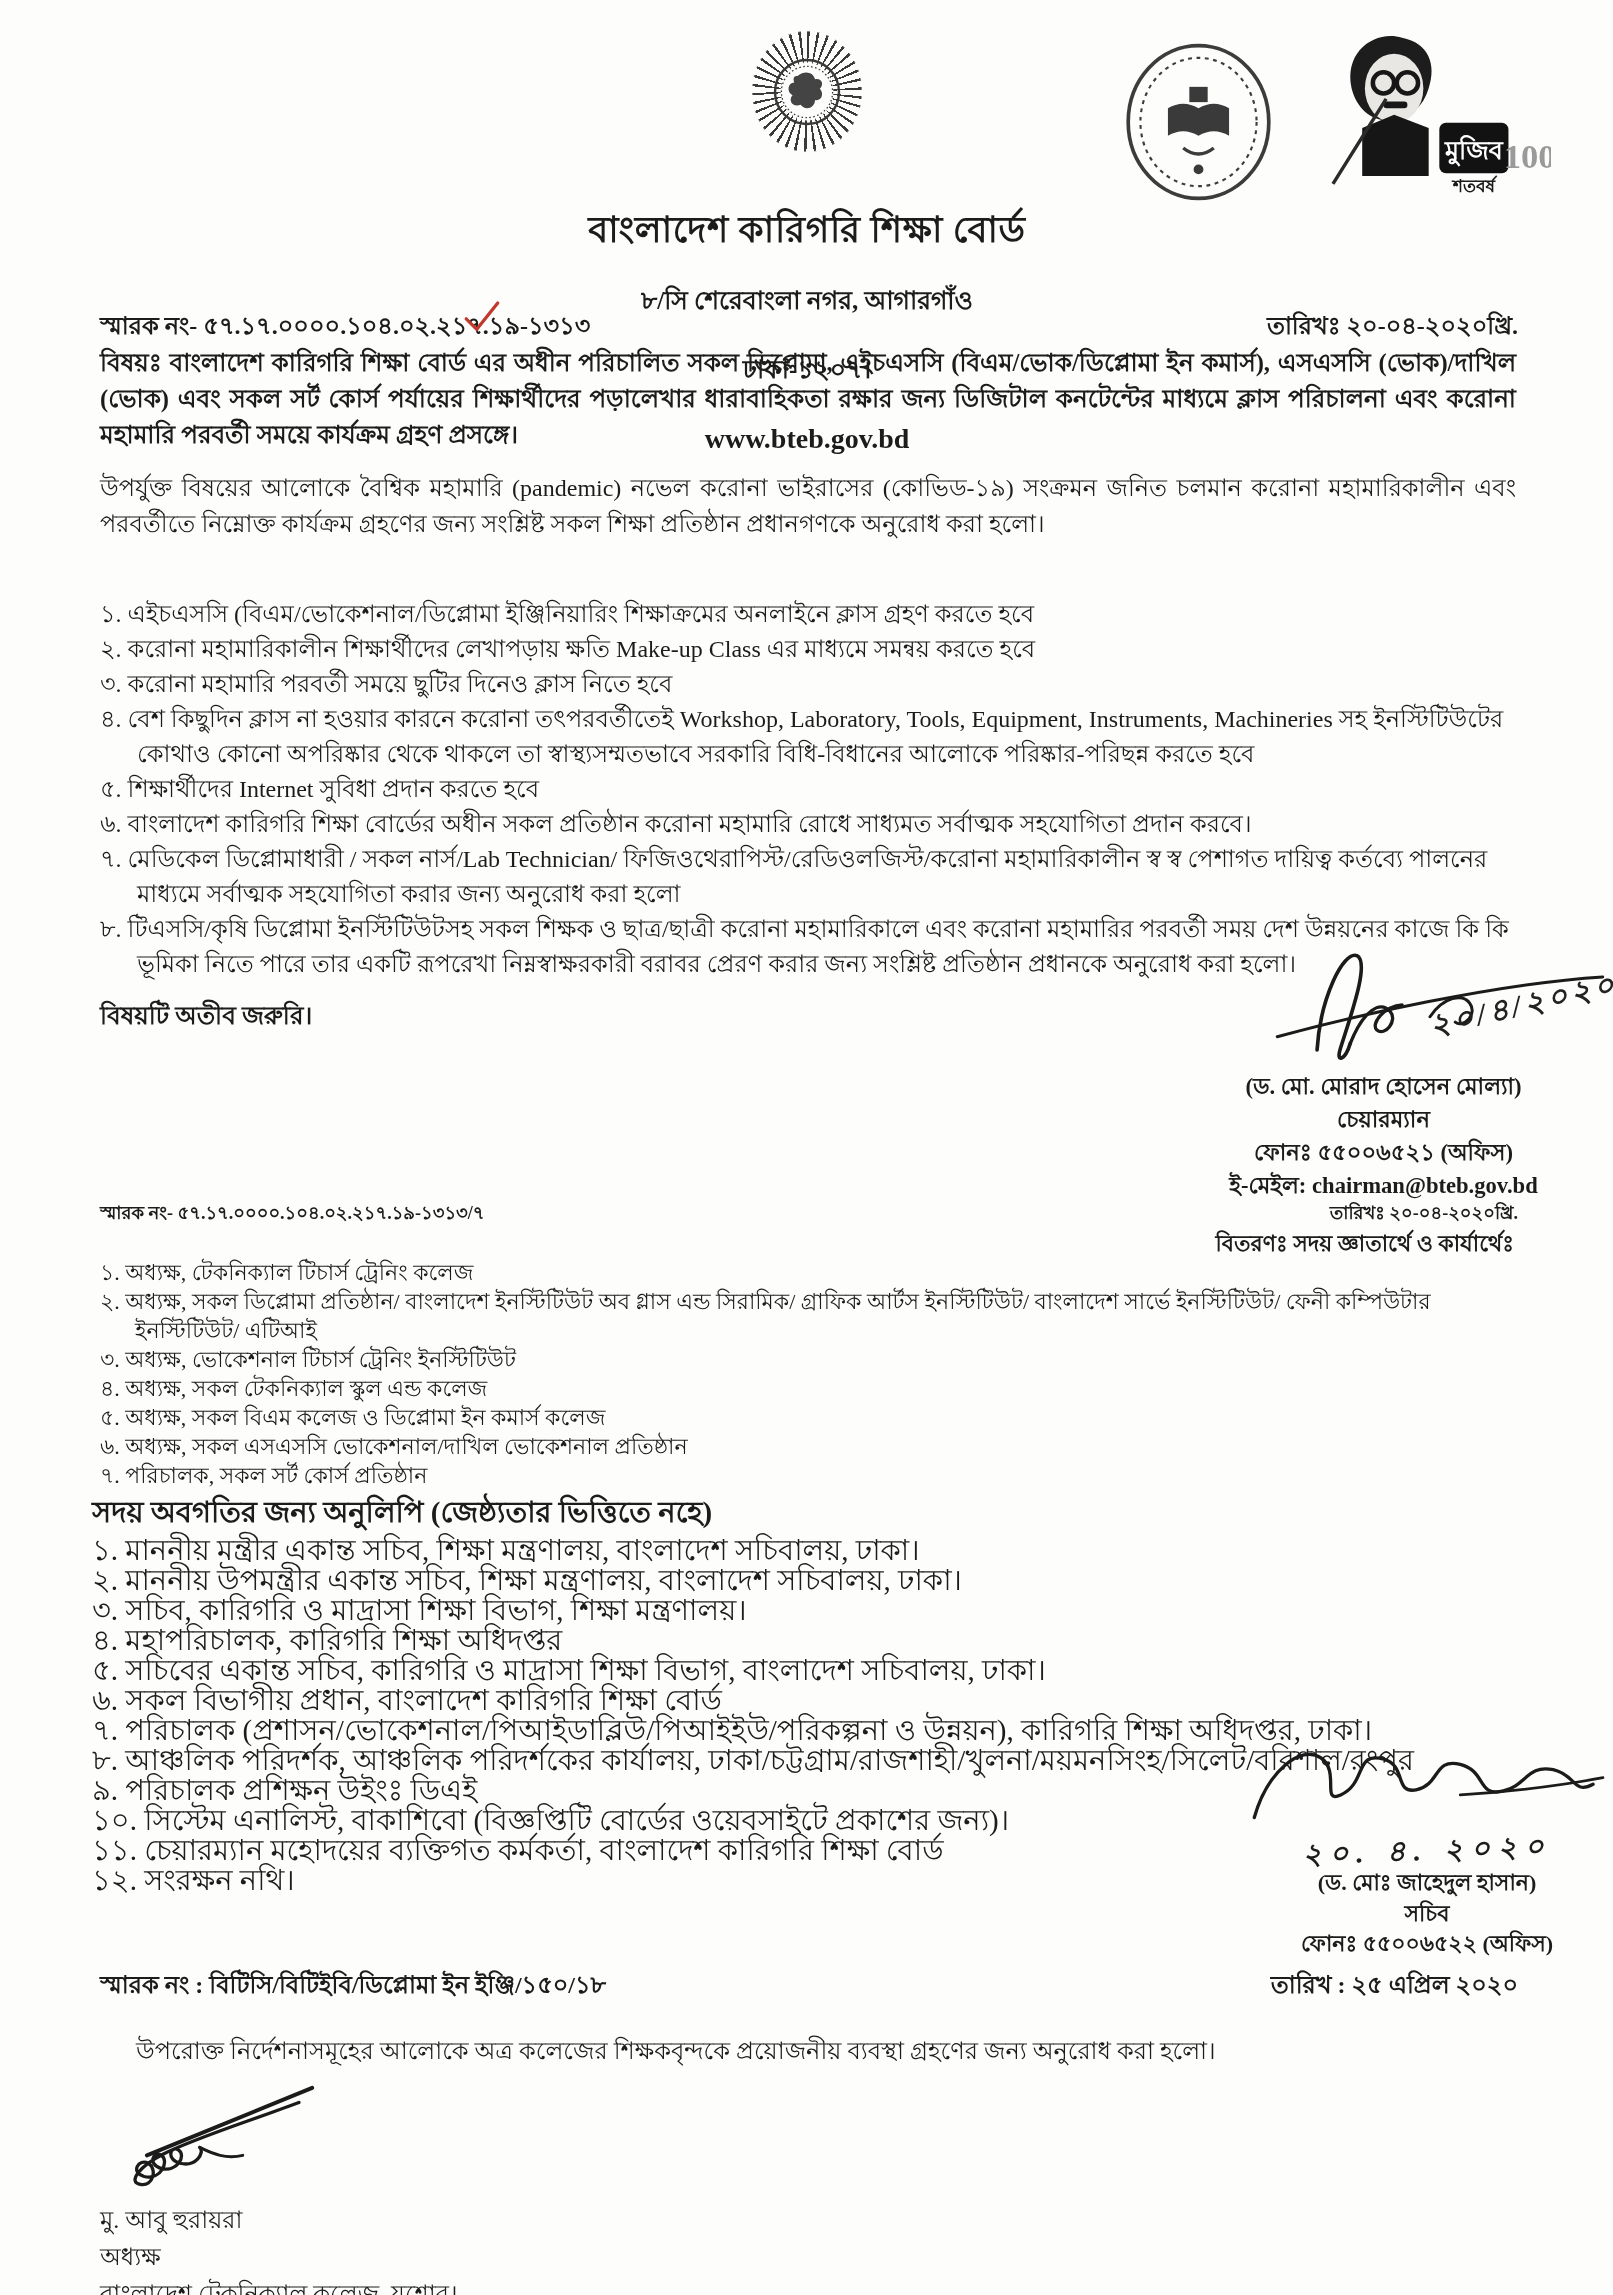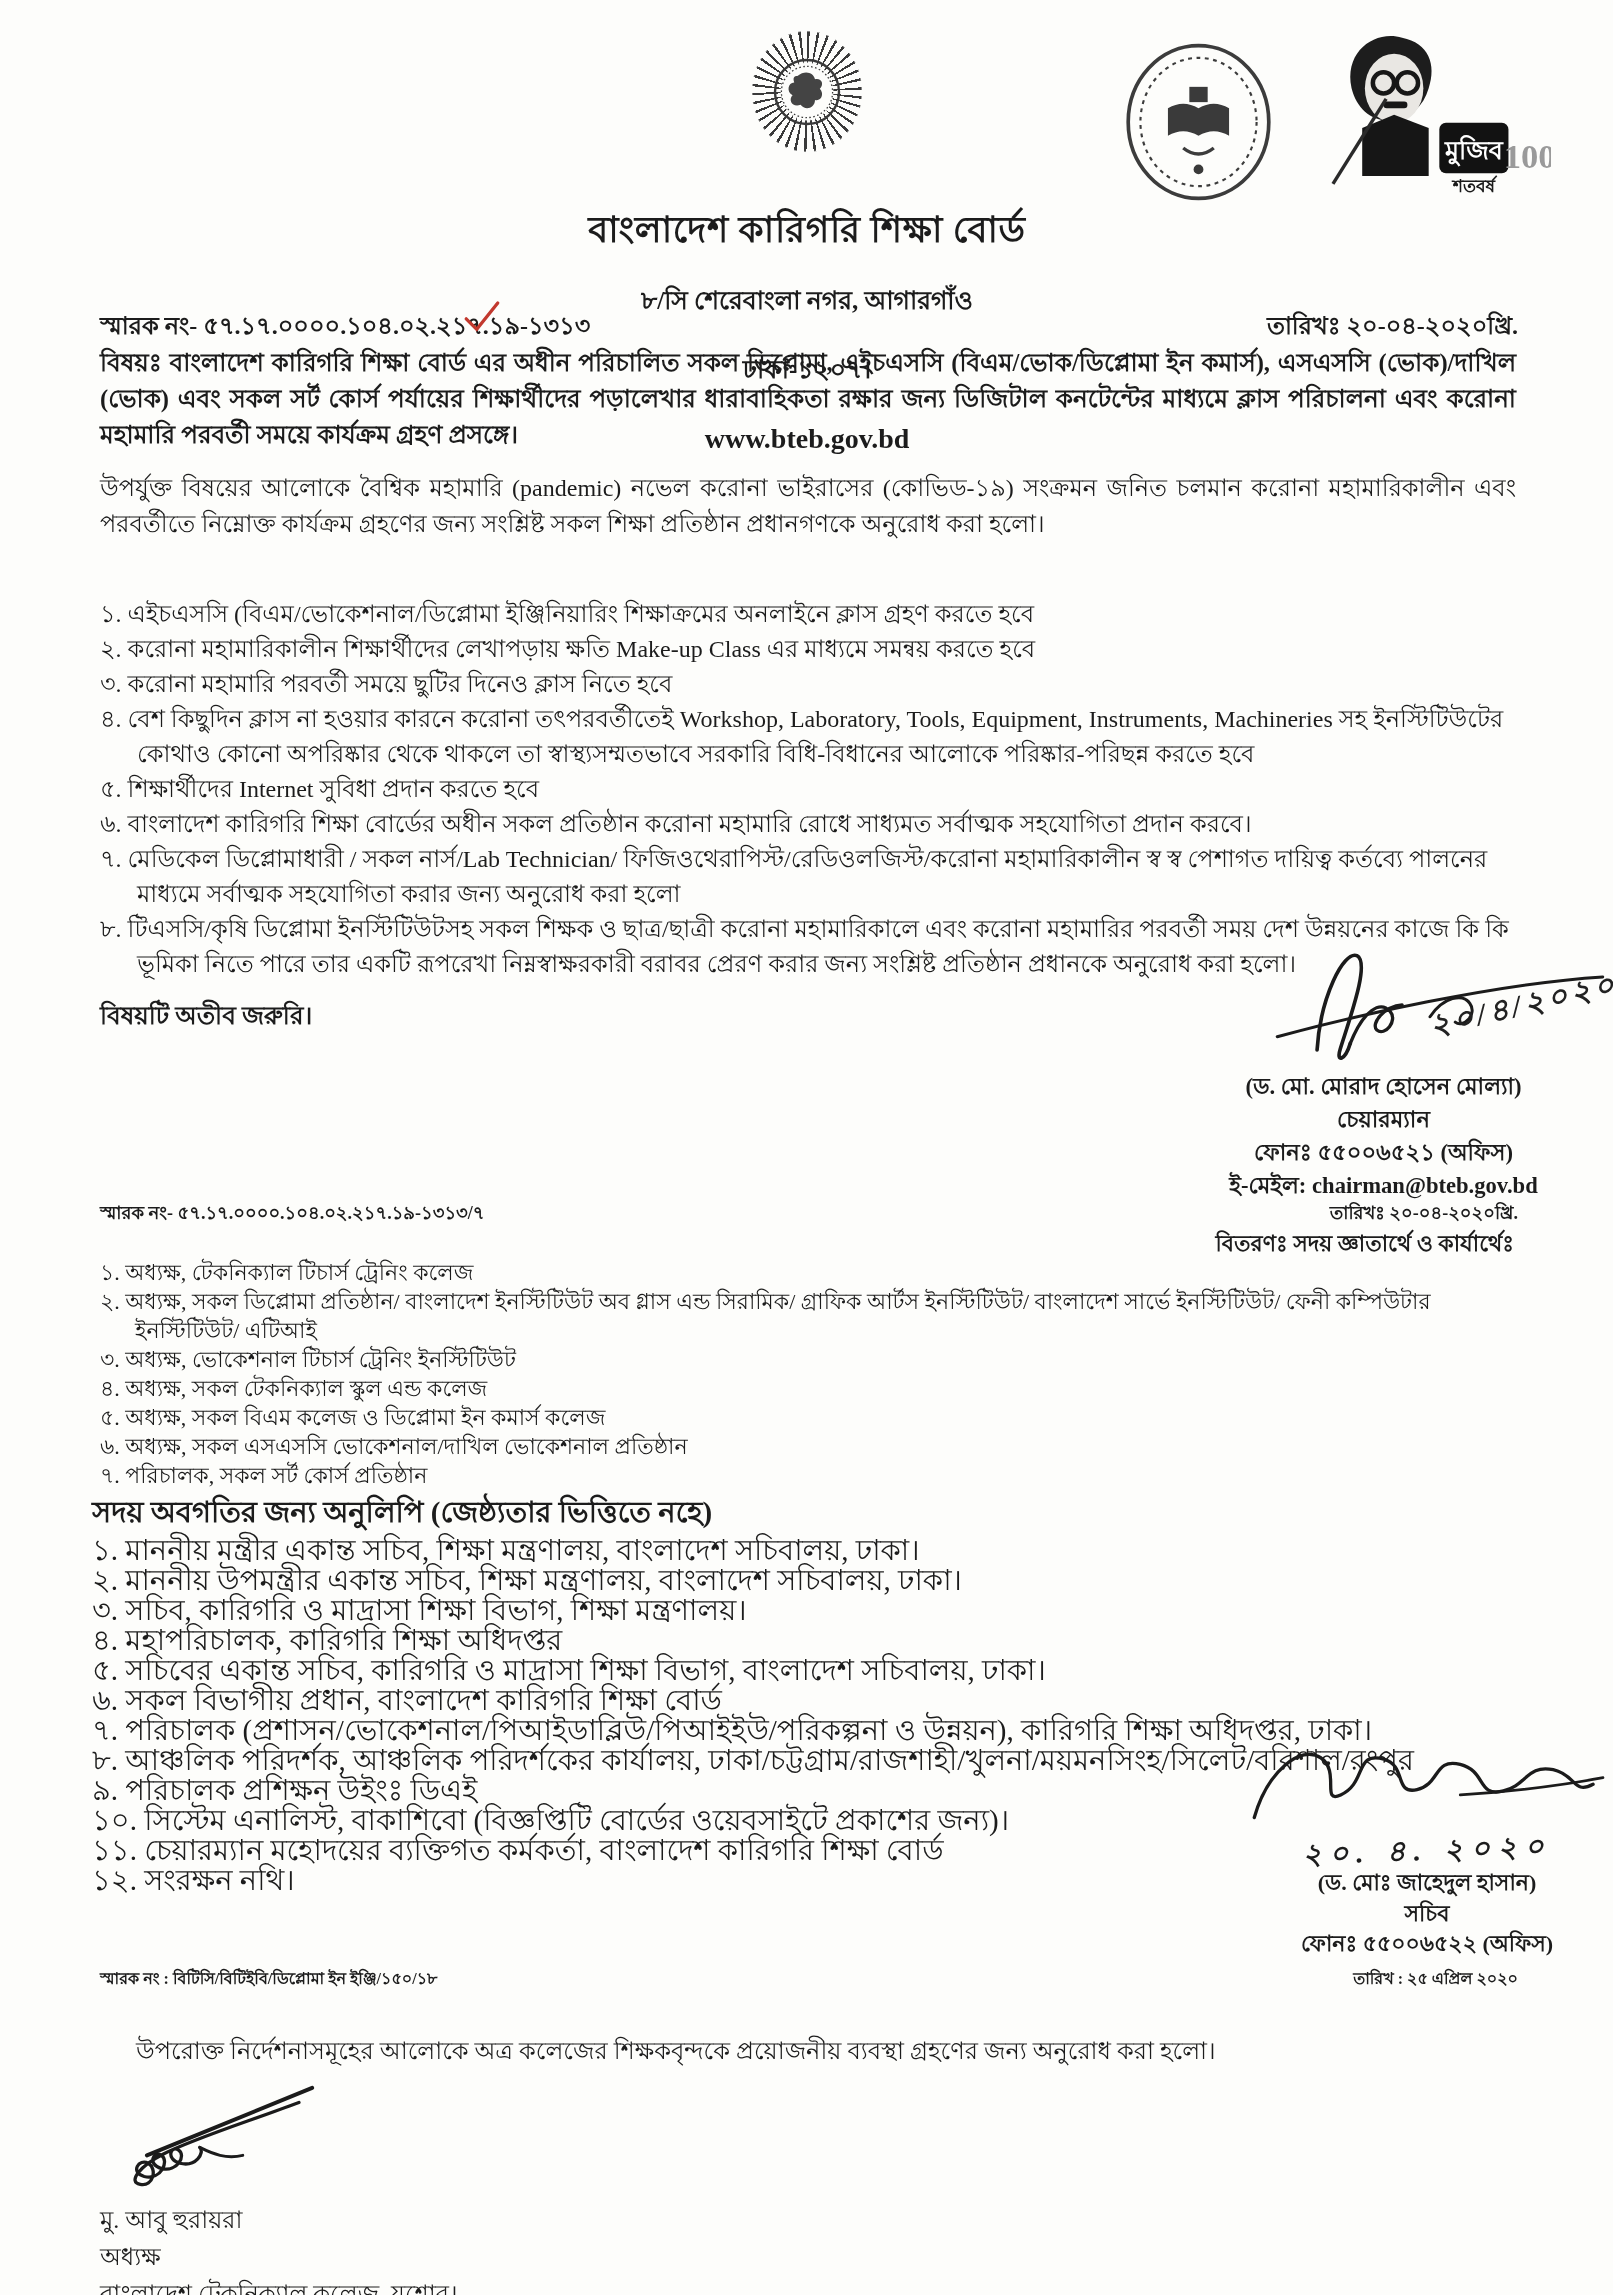--- a/index.html
+++ b/index.html
@@ -26,21 +26,21 @@
   .seal svg{position:absolute;left:50%;top:50%;transform:translate(-50%,-50%);}
   .org-name{font-size:36px;font-weight:bold;letter-spacing:0.7px;line-height:42px;}
   .addr{font-size:25px;font-weight:bold;line-height:38px;}
   .website{font-size:28px;font-weight:bold;line-height:37px;}
   .emblem{left:1122px;top:41px;}
   .mujib{left:1317px;top:19px;}
   
   .memo-row{left:100px;right:96px;font-size:24px;font-weight:bold;}
   .memo1{top:307px;}
   .memo2{top:1199px;font-size:18px;gap:44px;}
-  .memo3{top:1966px;font-size:16px;}
+  .memo3{top:1966px;font-size:24px;}
   .red-tick{left:457px;top:299px;}
   
   .subject{left:100px;right:98px;top:345px;font-size:24.6px;font-weight:bold;line-height:36px;text-align:justify;}
   .intro{left:100px;right:98px;top:470px;font-size:24px;line-height:36px;text-align:justify;}
   .directives{left:100px;right:100px;top:561px;font-size:24px;line-height:35px;margin-top:36px;}
   .directives .item{padding-left:37px;text-indent:-37px;margin:0;}
   .urgent{left:100px;top:997px;font-size:24.6px;font-weight:bold;}
   
   .chairman{left:1151px;width:465px;top:937px;text-align:center;font-size:22.6px;font-weight:bold;line-height:33px;}
   .sig-wrap{position:relative;height:133px;}

